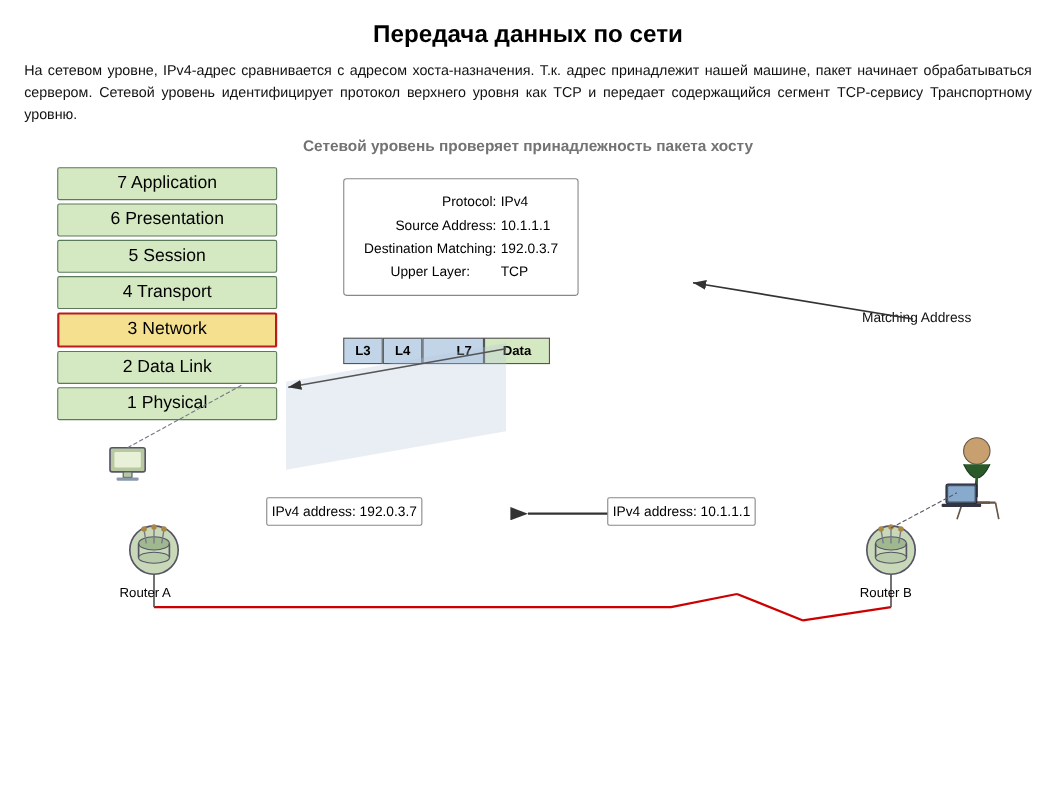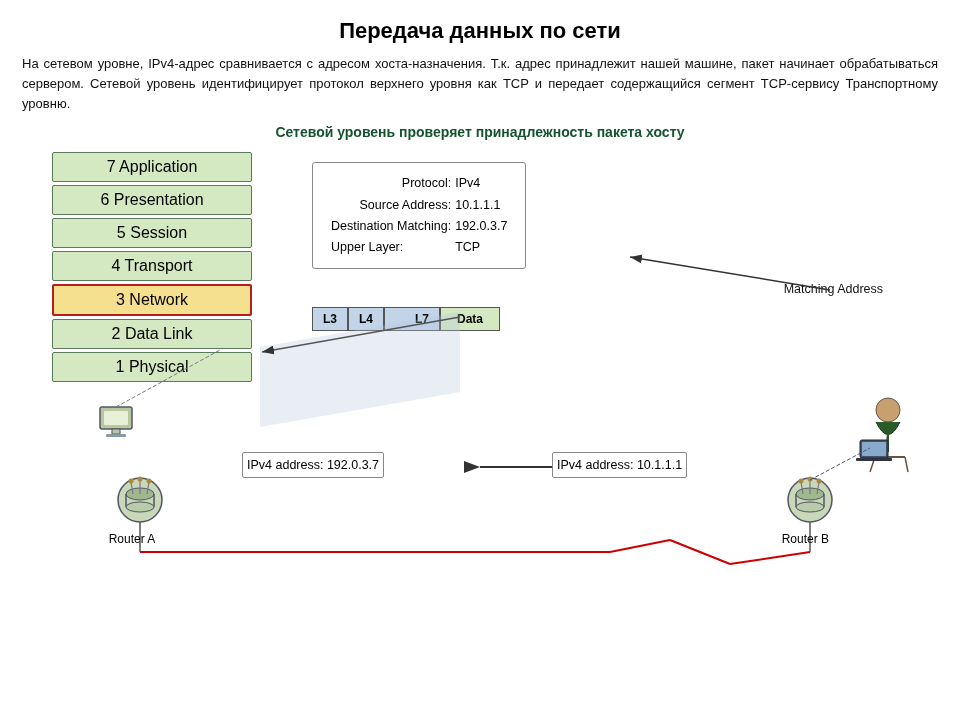--- a/index.html
+++ b/index.html
@@ -30,21 +30,21 @@
       line-height: 1.55;
       text-align: justify;
       margin-bottom: 10px;
       color: #111;
     }
     .subtitle {
       text-align: center;
       font-size: 14px;
       font-weight: bold;
       margin-bottom: 12px;
-      color: #14532d;
+      color: #737373;
     }
     .diagram-area {
       position: relative;
       width: 100%;
       height: 430px;
     }
     
     .osi-stack {
       position: absolute;
       left: 30px;
@@ -161,21 +161,21 @@
         </tr>
         <tr>
           <td style="text-align:right; padding-right:4px;">Source Address:</td>
           <td>10.1.1.1</td>
         </tr>
         <tr>
           <td style="text-align:right; padding-right:4px;">Destination Matching:</td>
           <td>192.0.3.7</td>
         </tr>
         <tr>
-          <td style="text-align:left; padding-right:4px;">Upper Layer:</td>
+          <td style="text-align:center; padding-right:4px;">Upper Layer:</td>
           <td>TCP</td>
         </tr>
       </tbody>
         </table>
     </div>
 
     <div class="matching-label">Matching Address</div>
 
     <div class="segment-bar">
       <div class="seg l3">L3</div>

